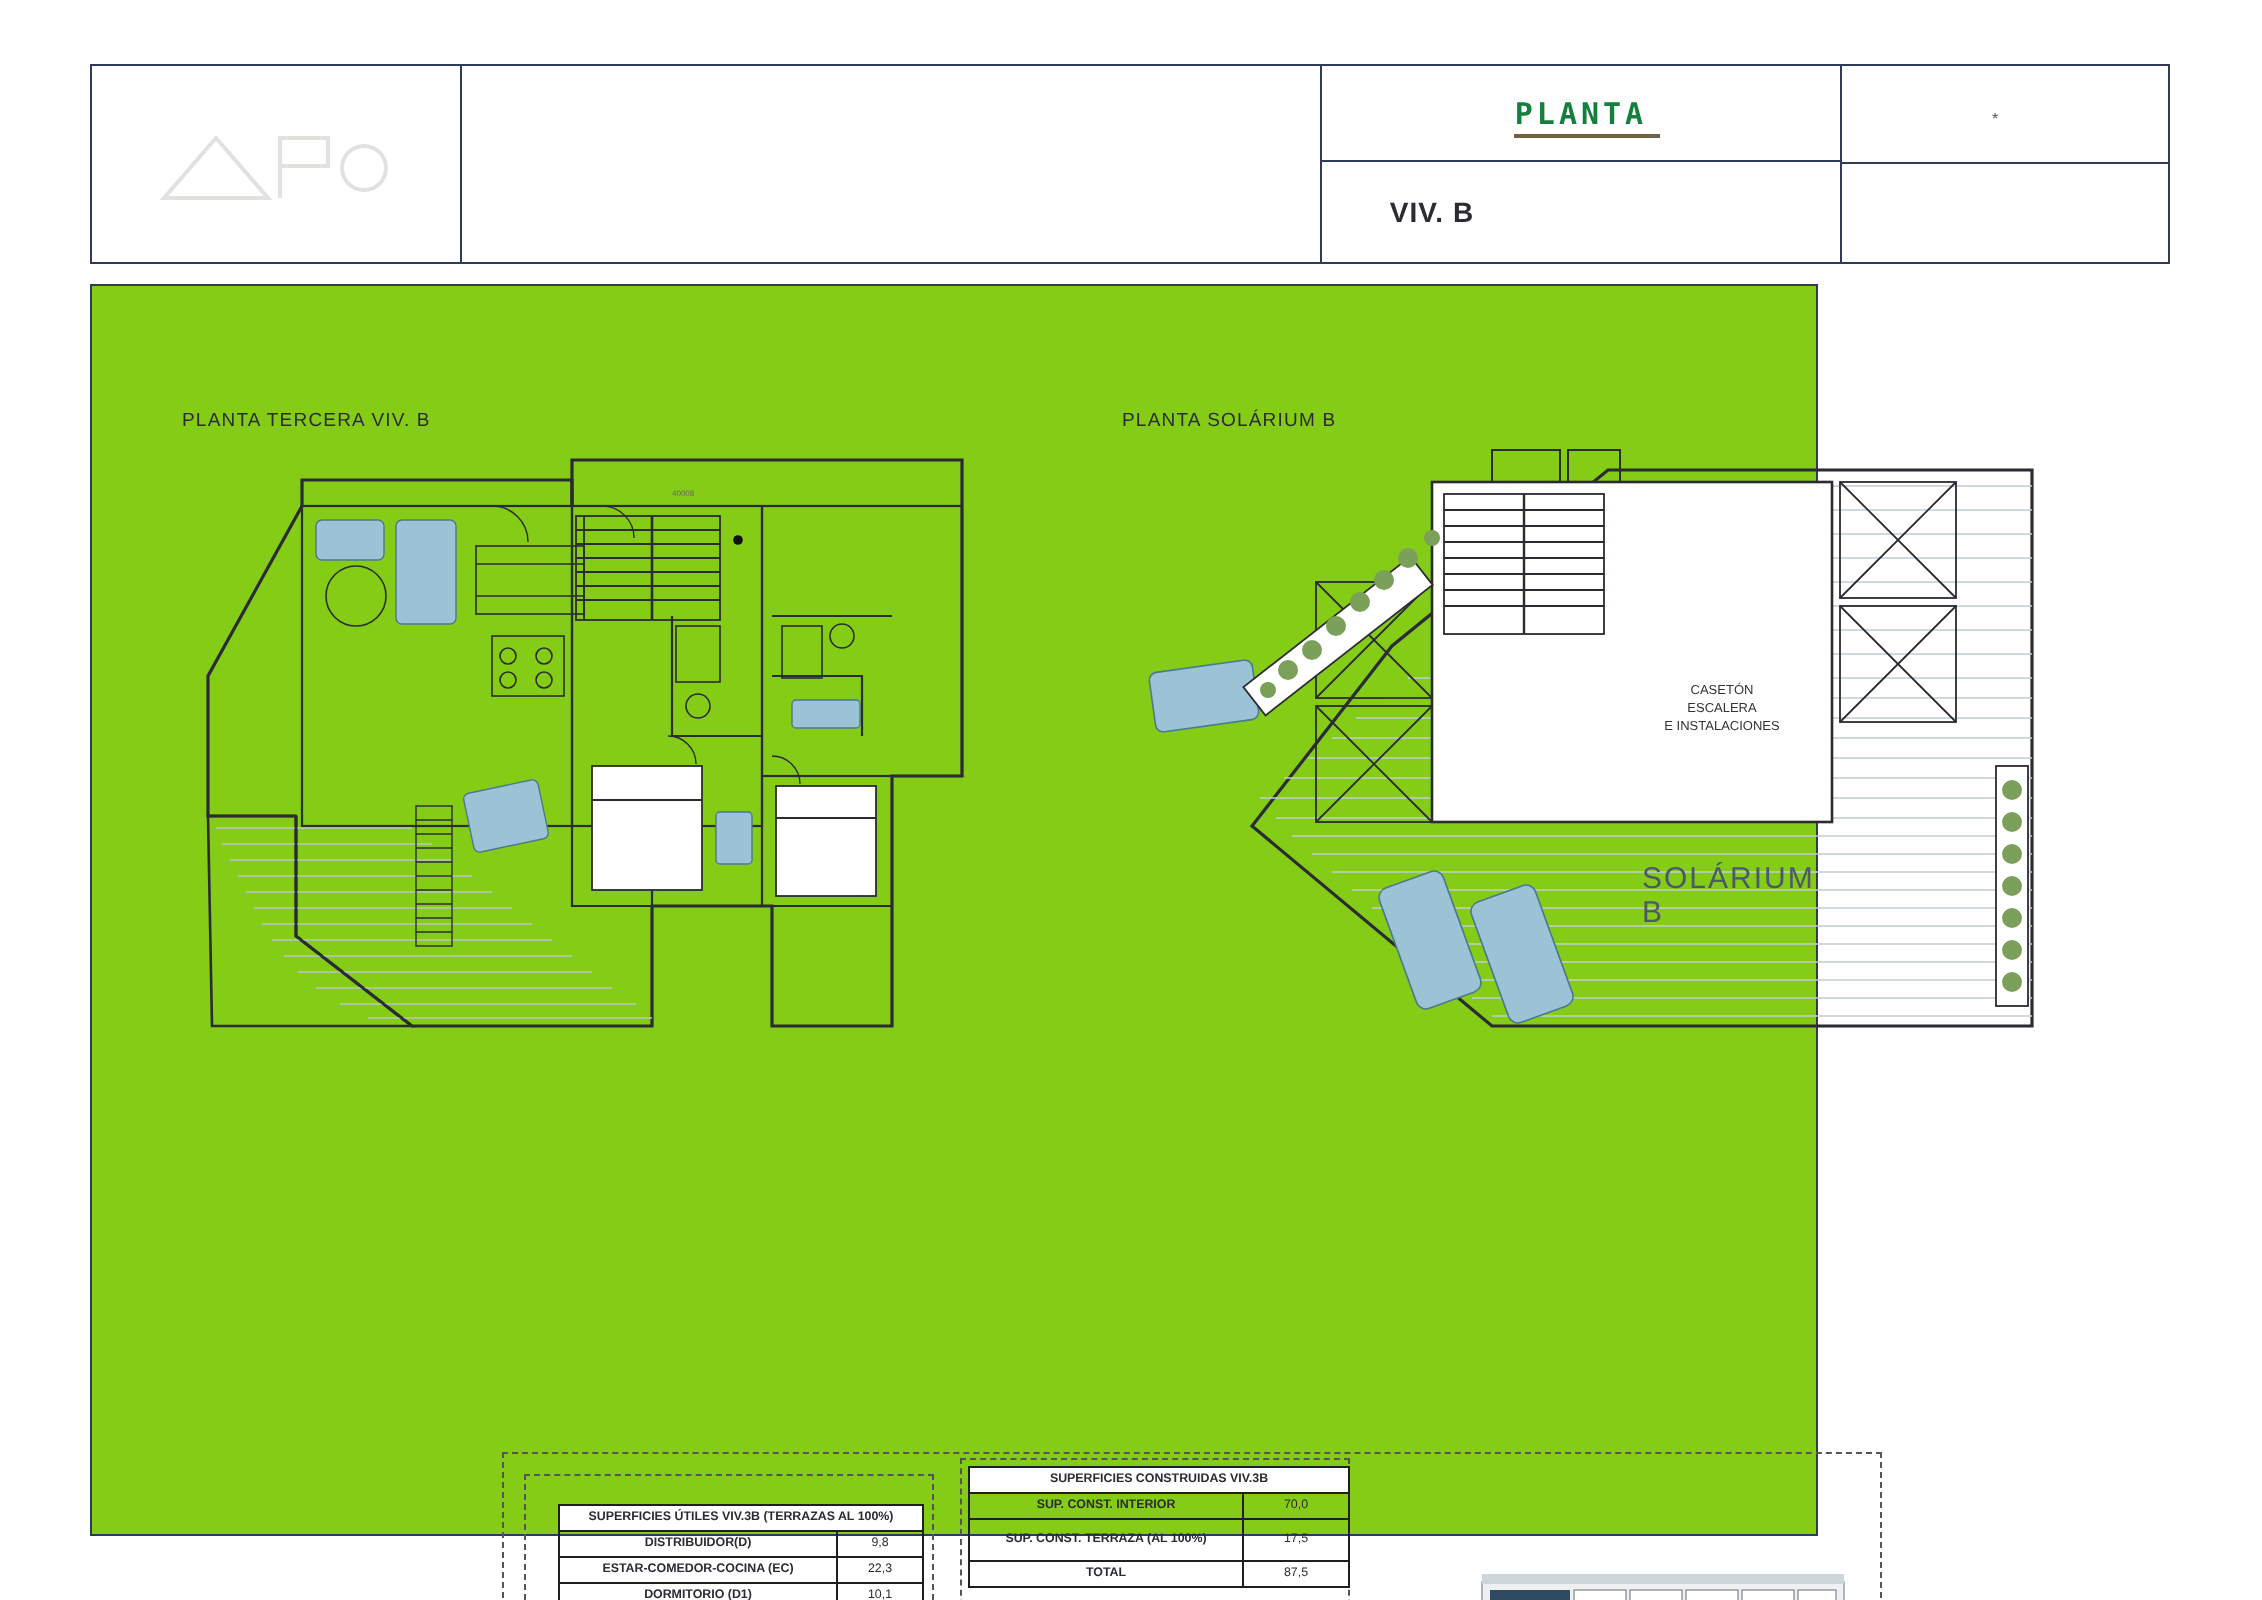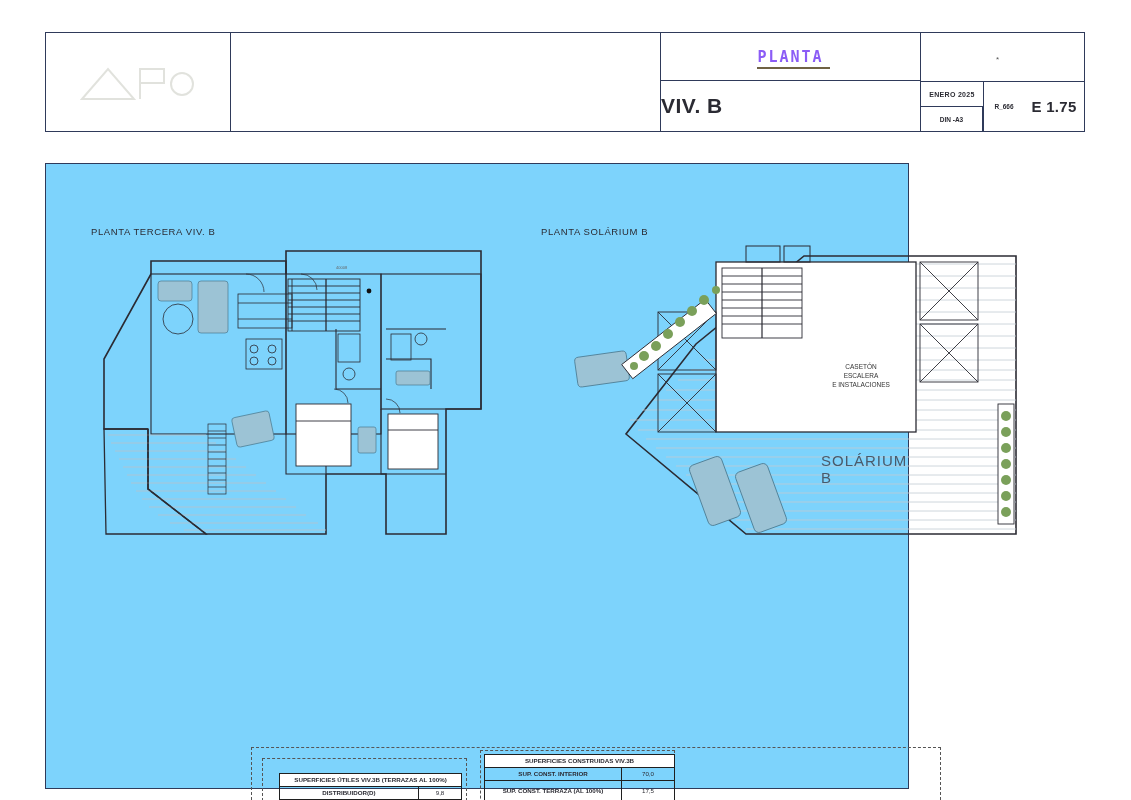--- a/index.html
+++ b/index.html
@@ -8,42 +8,42 @@
 
   
   .titleblock{position:absolute;left:45px;top:32px;width:1040px;height:100px;border:1.5px solid #2f3a5a;box-sizing:border-box;display:flex;}
   .tb-cell{border-right:1.5px solid #2f3a5a;box-sizing:border-box;position:relative;}
   .tb-logo{width:185px;display:flex;align-items:center;justify-content:center;}
   .tb-logo .logomark{width:120px;height:46px;opacity:.25;}
   .tb-blank1{width:430px;}
   .tb-main{width:260px;display:flex;flex-direction:column;}
   .tb-main-top{height:48px;border-bottom:1.5px solid #2f3a5a;display:flex;align-items:center;justify-content:center;}
   .tb-main-bot{flex:1;display:flex;align-items:center;}
-  .planta-word{font-family:"DejaVu Sans Mono",monospace;font-weight:700;letter-spacing:2px;font-size:15px;color:#8b5cf6;position:relative;}
+  .planta-word{font-family:"DejaVu Sans Mono",monospace;font-weight:700;letter-spacing:2px;font-size:15px;color:#15803d;position:relative;}
   .planta-word:after{content:"";position:absolute;left:0;right:-6px;bottom:-3px;height:2px;background:#6f6244;}
   .tb-tercera{flex:1;text-align:center;font-size:21px;font-weight:400;letter-spacing:.5px;border-right:1.5px solid #2f3a5a;line-height:50px;}
-  .tb-viv{width:110px;text-align:left;font-size:21px;font-weight:700;letter-spacing:.5px;line-height:50px;}
+  .tb-viv{width:110px;text-align:center;font-size:14px;font-weight:700;letter-spacing:.5px;line-height:50px;}
   .tb-right{width:163px;display:flex;flex-direction:column;}
   .tb-r-top{height:48px;border-bottom:1.5px solid #2f3a5a;position:relative;}
   .tb-r-top .tiny-star{position:absolute;left:46%;top:46%;font-size:8px;color:#555;}
   .tb-r-bot{flex:1;display:flex;}
   .tb-date{width:62px;border-right:1.5px solid #2f3a5a;display:flex;flex-direction:column;}
   .tb-date-top{flex:1;display:flex;align-items:center;justify-content:center;font-size:7px;font-weight:700;letter-spacing:.3px;border-bottom:1.5px solid #2f3a5a;}
   .tb-date-bot{flex:1;display:flex;}
   .tb-din{flex:1;display:flex;align-items:center;justify-content:center;font-size:6.5px;font-weight:700;border-right:1.5px solid #2f3a5a;}
   .tb-ref{width:40px;display:flex;align-items:center;justify-content:center;font-size:6.5px;font-weight:700;}
   .tb-scale{flex:1;display:flex;align-items:center;justify-content:center;font-size:15px;font-weight:700;letter-spacing:.3px;}
   .nb{border-right:none !important;}
 
   
-  .frame{position:absolute;left:45px;top:142px;width:864px;height:626px;border:1.5px solid #2f3a5a;box-sizing:border-box;background:#7dd3fc;margin-top:21px;}
+  .frame{position:absolute;left:45px;top:142px;width:864px;height:626px;border:1.5px solid #2f3a5a;box-sizing:border-box;background:#84cc16;}
 
   .plan-label{position:absolute;font-size:9.5px;letter-spacing:.6px;color:#2b2b33;font-weight:400;}
   .lbl-left{left:45px;top:62px;}
-  .lbl-right{left:495px;top:62px;}
+  .lbl-right{left:515px;top:62px;}
 
   .solarium-label{position:absolute;left:775px;top:288px;font-size:15px;letter-spacing:1px;color:#4a5a6a;}
   .caseton-label{position:absolute;left:775px;top:198px;font-size:6.5px;line-height:9px;text-align:center;width:80px;color:#333;}
 
   
   .tables-zone{position:absolute;left:205px;top:583px;width:690px;height:168px;border:1px dashed #555;box-sizing:border-box;}
   .tbl{border-collapse:collapse;font-size:6.2px;}
   .tbl td,.tbl th{border:1px solid #1f1f1f;padding:1px 3px;height:10px;line-height:10px;}
   .tbl .hdr{text-align:center;font-weight:700;background:#fff;font-size:6.2px;}
   .tbl .name{text-align:center;font-weight:700;width:118px;}
@@ -81,30 +81,20 @@
         <span class="planta-word">PLANTA</span>
       </div>
       <div class="tb-main-bot">
         <div class="tb-viv">VIV. B</div>
       </div>
     </div>
 
     <div class="tb-cell tb-right nb">
       <div class="tb-r-top">
         <span class="tiny-star">*</span>
-      </div>
-      <div class="tb-r-bot">
-        <div class="tb-date">
-          <div class="tb-date-top">ENERO 2025</div>
-          <div class="tb-date-bot">
-            <div class="tb-din">DIN -A3</div>
-          </div>
-        </div>
-        <div class="tb-ref">R_666</div>
-        <div class="tb-scale">E 1.75</div>
       </div>
     </div>
   </div>
 
   <div class="frame">
 
     <div class="plan-label lbl-left">PLANTA TERCERA VIV. B</div>
     <div class="plan-label lbl-right">PLANTA SOLÁRIUM B</div>
 
     <svg style="position:absolute;left:40px;top:75px;" width="430" height="400" viewBox="0 0 430 400">

